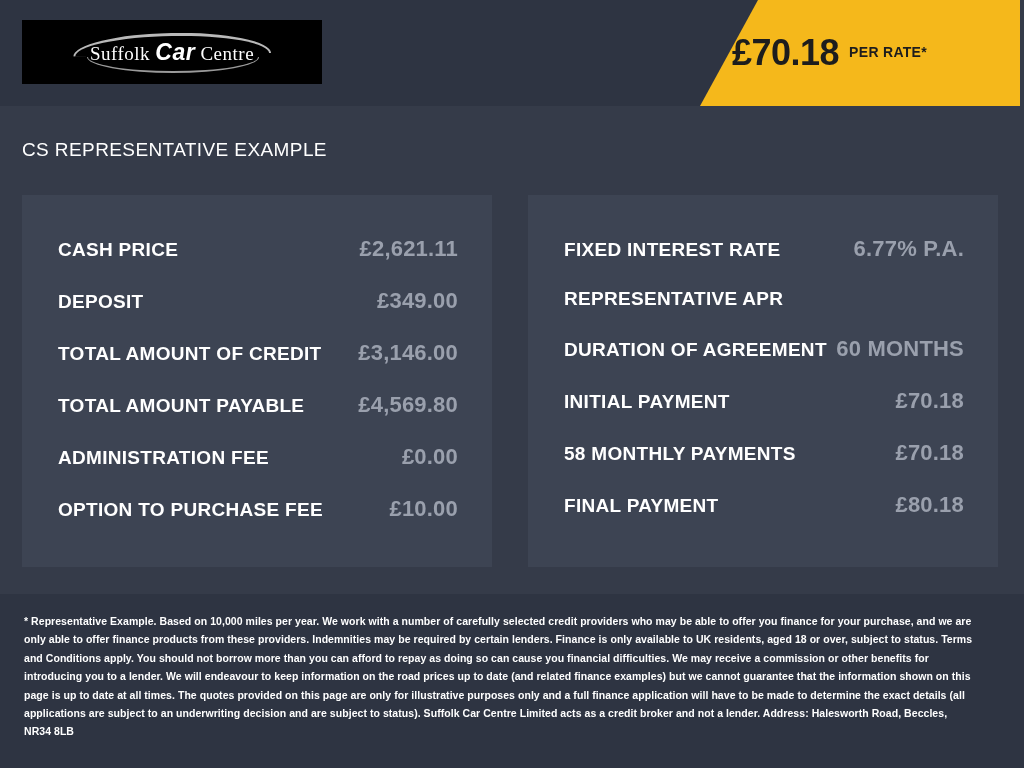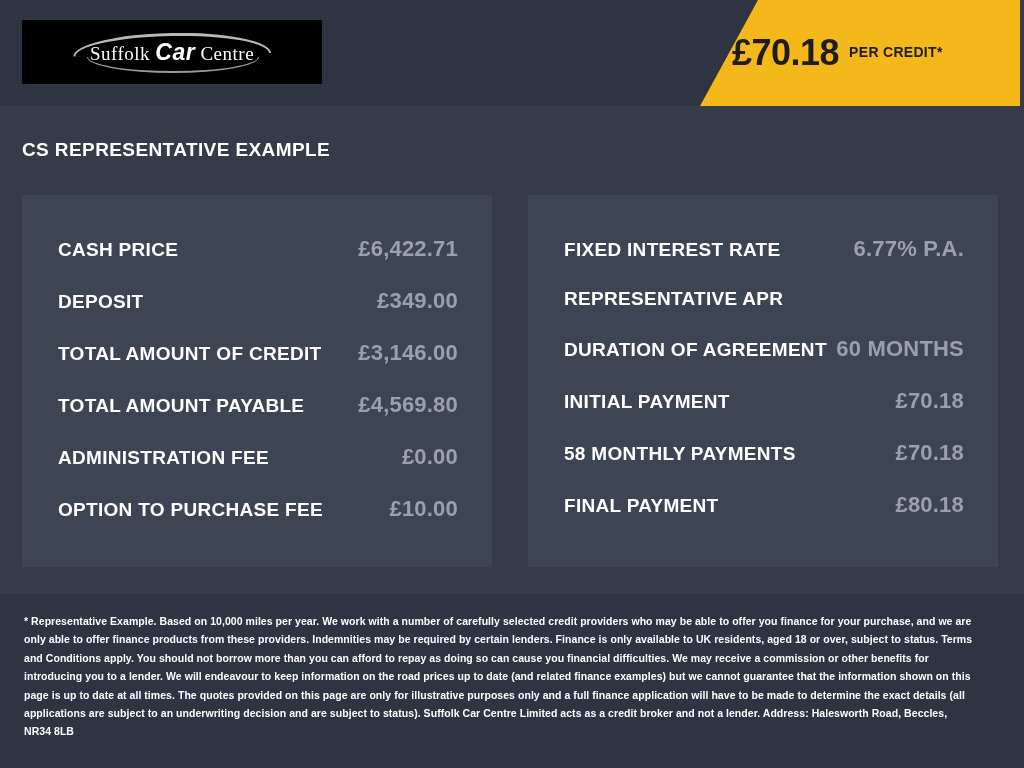--- a/index.html
+++ b/index.html
@@ -100,21 +100,21 @@
     letter-spacing: 0.3px;
     margin-left: 10px;
     padding-bottom: 3px;
   }
 
   
   .body-area { padding: 0 22px; }
   .section-title {
     color: #ffffff;
     font-size: 19px;
-    font-weight: bold;
+    font-weight: normal;
     letter-spacing: 0.4px;
     margin-top: 33px;
     margin-bottom: 0;
   }
 
   .panels {
     display: flex;
     gap: 36px;
     margin-top: 34px;
   }
@@ -174,34 +174,34 @@
     <div class="logo-box">
       <div class="logo-inner">
         <span class="logo-swoosh"></span>
         <span class="logo-swoosh2"></span>
         <span class="logo-text"><span>Suffolk</span>&nbsp;<span class="bold">Car</span>&nbsp;<span>Centre</span></span>
       </div>
     </div>
 
     <div class="price-flag">
       <span class="price-amount">£70.18</span>
-      <span class="price-suffix">PER CREDIT*</span>
+      <span class="price-suffix">PER RATE*</span>
     </div>
 
   </div>
 
   <div class="body-area">
     <h1 class="section-title">CS REPRESENTATIVE EXAMPLE</h1>
 
     <div class="panels">
 
       <div class="panel">
         <div class="row">
           <span class="row-label">CASH PRICE</span>
-          <span class="row-value">£6,422.71</span>
+          <span class="row-value">£2,621.11</span>
         </div>
         <div class="row">
           <span class="row-label">DEPOSIT</span>
           <span class="row-value">£349.00</span>
         </div>
         <div class="row">
           <span class="row-label">TOTAL AMOUNT OF CREDIT</span>
           <span class="row-value">£3,146.00</span>
         </div>
         <div class="row">

